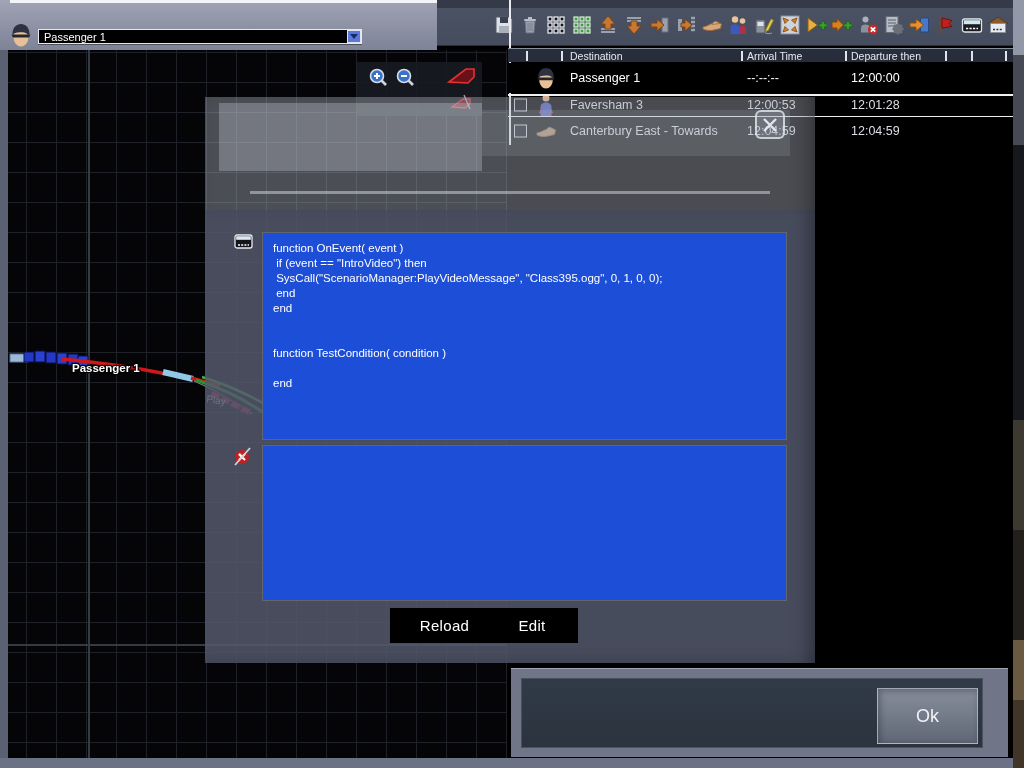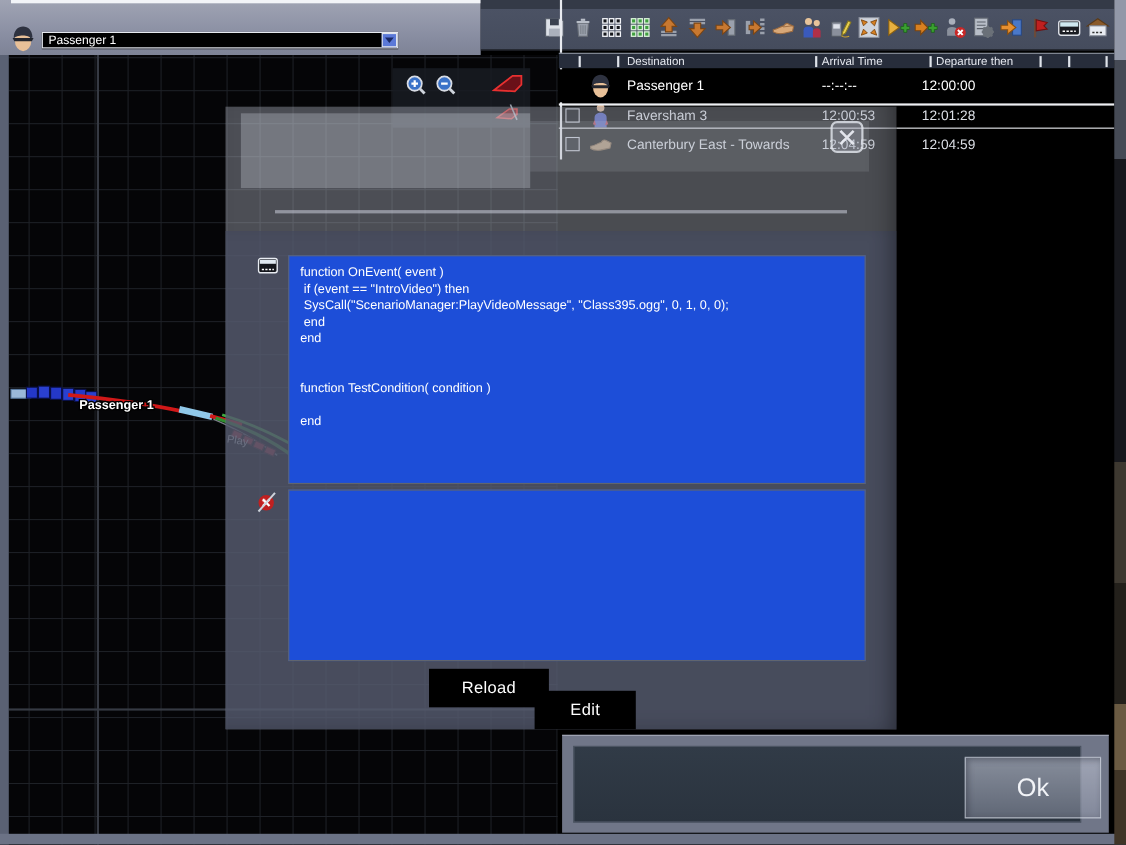--- a/index.html
+++ b/index.html
@@ -45,21 +45,21 @@
 
   
   .ttable{left:508px;top:48px;width:511px;height:97px;}
   .thead{position:absolute;left:0;top:0;width:505px;height:14px;background:#272d3b;border-top:1px solid #8a8f9c;}
   .tick{position:absolute;top:2px;width:2px;height:10px;background:#dfe3ea;}
   .hlab{position:absolute;top:1px;font-size:10.5px;color:#e6e9f0;white-space:nowrap;}
   .trow{position:absolute;left:0;width:505px;}
   .trow.sel{background:#000;}
   .cell{position:absolute;top:50%;transform:translateY(-50%);font-size:12.5px;color:#dcdfe6;white-space:nowrap;}
   .trow.sel .cell{color:#fff;}
-  .c-dest{left:62px;} .c-arr{left:239px;} .c-dep{left:330px;}
+  .c-dest{left:62px;} .c-arr{left:239px;} .c-dep{left:343px;}
   .cbx{position:absolute;left:6px;top:50%;transform:translateY(-50%);width:13px;height:13px;
     border:1.5px solid #c9cdd7;background:rgba(18,20,26,.55);}
   .ricon{position:absolute;left:27px;top:50%;transform:translateY(-50%);width:22px;height:26px;}
   .ricon svg{width:100%;height:100%;}
   .sep{position:absolute;left:0;width:505px;background:#eef0f4;}
   .right-black{left:508px;top:145px;width:505px;height:523px;background:#000;}
 
   
   .sliver{left:1013px;top:0;width:11px;height:768px;
     background:linear-gradient(#9298a8 0 55px,#454a55 55px 145px,#17181d 145px 420px,
@@ -76,34 +76,34 @@
   .codebox{background:#1d4ed8;border:1px solid #60656f;}
   .codebox.b1{left:262px;top:232px;width:525px;height:208px;}
   .codebox.b2{left:262px;top:445px;width:525px;height:156px;}
   .code{margin:0;padding:8px 6px 0 10px;font-family:"Liberation Sans",sans-serif;
     font-size:11.5px;line-height:15px;color:#fff;white-space:pre;}
   .box-icon{width:19px;height:18px;}
   .box-icon.i1{left:234px;top:233px;} .box-icon.i2{left:232px;top:446px;width:21px;height:21px;}
   .box-icon svg{width:100%;height:100%;}
   .dlg-btn{position:absolute;top:608px;height:35px;background:#000;color:#fff;
     display:flex;align-items:center;justify-content:center;font-size:15px;letter-spacing:.3px;}
-  .btn-reload{left:390px;width:109px;} .btn-edit{left:486px;width:92px;margin-top:20px;} .btn-compile{left:584px;width:200px;}
+  .btn-reload{left:390px;width:109px;} .btn-edit{left:486px;width:92px;} .btn-compile{left:584px;width:200px;}
   .close-x{left:755px;top:110px;width:30px;height:29px;border:2px solid rgba(228,231,238,.8);
     border-radius:6px;background:rgba(170,175,190,.25);display:flex;align-items:center;justify-content:center;}
   .close-x svg{width:18px;height:18px;}
 
   
   .bottom-panel{left:511px;top:668px;width:497px;height:89px;background:rgba(120,127,146,.93);
     border-top:1px solid rgba(190,194,206,.6);}
   .bp-inner{position:absolute;left:10px;top:9px;width:462px;height:70px;
     background:linear-gradient(#313b47,#2a333e);border:1px solid #49525f;}
-  .ok-btn{left:877px;top:688px;width:124px;height:56px;
+  .ok-btn{left:877px;top:688px;width:101px;height:56px;
     background:linear-gradient(rgba(188,193,208,.62),rgba(148,154,172,.5));
     border:1px solid rgba(214,218,228,.55);box-shadow:inset 2px 2px 6px rgba(40,44,58,.45);
-    display:flex;align-items:center;justify-content:center;font-size:23px;color:#f1f3f7;}
+    display:flex;align-items:center;justify-content:center;font-size:18px;color:#f1f3f7;}
   .bottom-strip{left:0;top:758px;width:1024px;height:10px;background:#6b7285;}
 </style>
 </head>
 <body>
 
 <div id="screen">
 
   <div class="abs map"></div>
   <div class="abs grid-bright-v"></div>
   <div class="abs grid-bright-h"></div>

